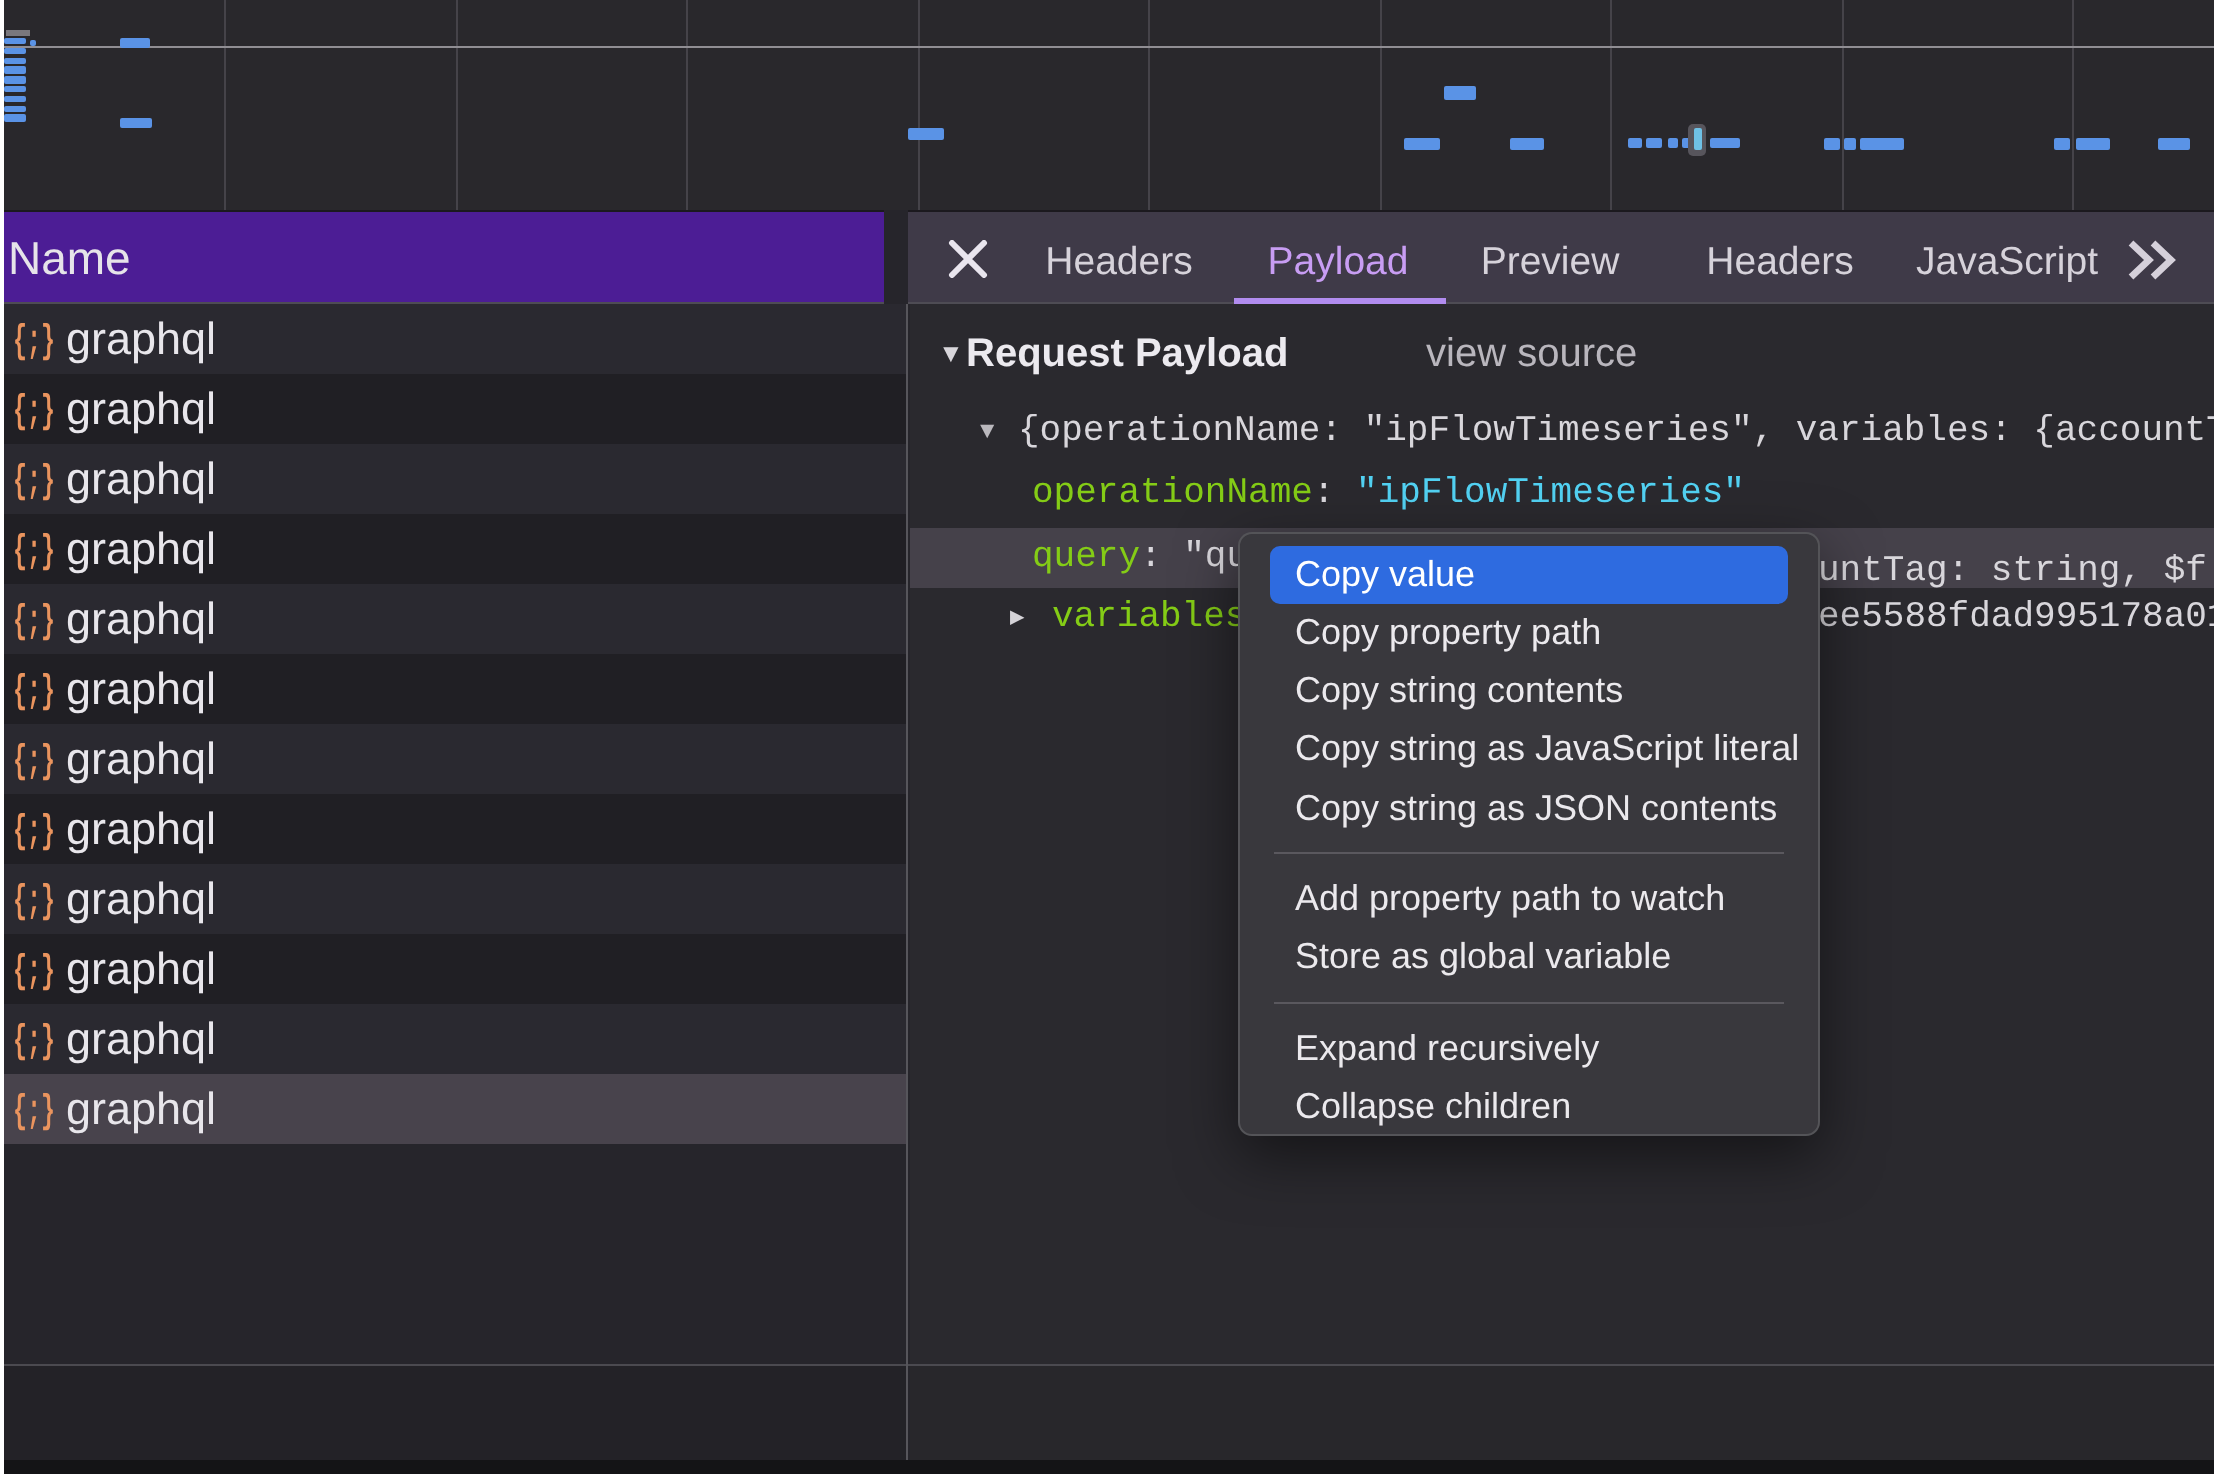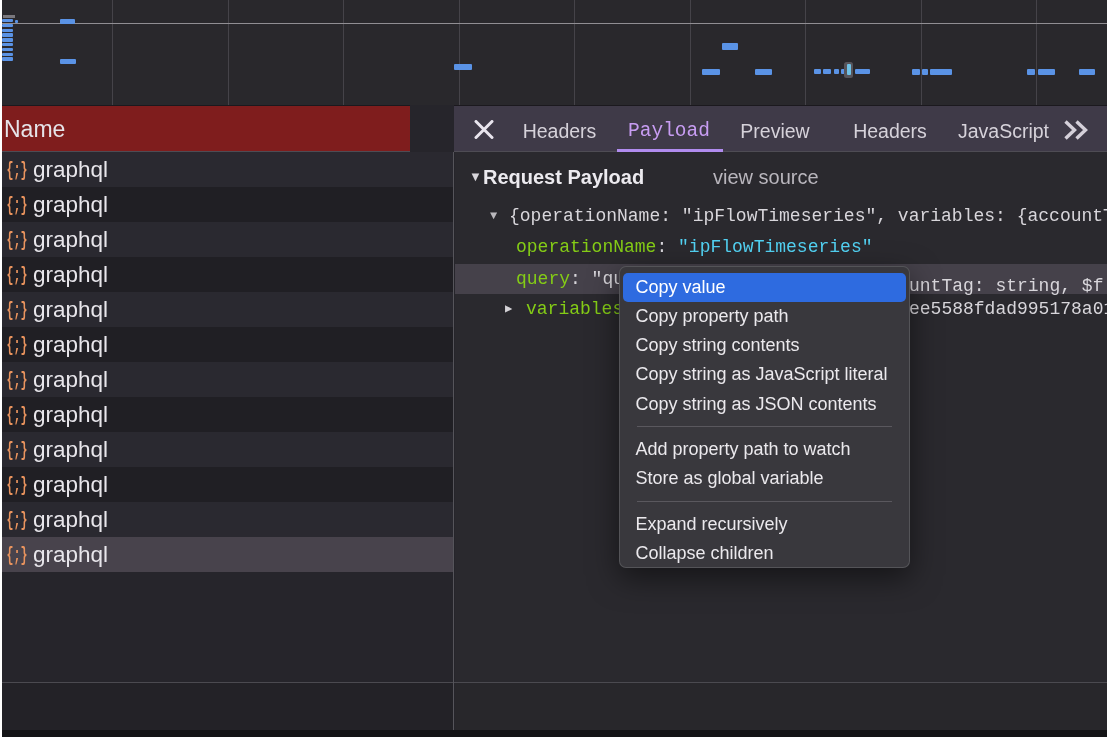--- a/index.html
+++ b/index.html
@@ -11,28 +11,28 @@
 
   
   .overview { position:absolute; left:0; top:0; width:1105px; height:105px;
     background:#29282c; }
   .gl { position:absolute; top:0; width:1px; height:105px; background:#454349; }
   .hline { position:absolute; left:0; top:22.7px; width:1105px; height:1.2px; background:#908e93; }
   .bar { position:absolute; background:#5a93e6; border-radius:1px; }
   .gbar { position:absolute; background:#7a787d; }
 
   
-  .hdrL { position:absolute; left:0; top:105px; width:408px; height:47px;
-    background:#7f1d1d; border-bottom:1.5px solid #4e4c54; border-top:1px solid #1b191e; }
+  .hdrL { position:absolute; left:0; top:105px; width:440px; height:47px;
+    background:#4c1d95; border-bottom:1.5px solid #4e4c54; border-top:1px solid #1b191e; }
   .hdrL .t { position:absolute; left:2px; top:0; line-height:46px; font-size:23px; color:#e6e4e9; }
   .tabbar { position:absolute; left:452px; top:105px; width:653px; height:47px;
     background:#3f3a48; border-bottom:1.5px solid #4e4c54; border-top:1px solid #1b191e; }
   .tab { position:absolute; top:2.5px; transform:translateX(-50%); line-height:44px;
     font-size:19.5px; color:#d6d2da; white-space:nowrap; }
-  .tab.sel { color:#c89df3;font-family:Liberation Mono, monospace; }
+  .tab.sel { color:#c89df3; }
   .underline { position:absolute; left:614.5px; top:149px; width:106px; height:3px;
     background:#b18cef; }
   .xicon { position:absolute; left:20px; top:14px; width:20px; height:19px; }
 
   
   .rows { position:absolute; left:0; top:152px; width:452px; height:530px; background:#26252b; }
   .row { position:absolute; left:0; width:452px; height:35px;
     font-size:22.5px; color:#e8e6eb; white-space:nowrap; overflow:hidden;
     display:flex; align-items:center; }
   .row svg { margin:1px 5px 0 4px; flex:0 0 auto; }
@@ -54,21 +54,21 @@
   .footline { position:absolute; left:0; top:682px; width:1105px; height:1px; background:#4b4a50; }
   .footL { position:absolute; left:0; top:683px; width:452px; height:47px; background:#232227; }
   .footR { position:absolute; left:453px; top:683px; width:652px; height:47px; background:#28272b; }
   .vdiv { position:absolute; left:450.5px; top:152px; width:1.5px; height:578px; background:#56555b; }
   .blackbar { position:absolute; left:0; top:730px; width:1105px; height:7px; background:#141416; }
 
   
   .menu { position:absolute; left:616.5px; top:266px; width:291.5px; height:302px;
     background:#39383d; border:1px solid rgba(255,255,255,0.14); border-radius:7px;
     box-shadow:0 10px 30px rgba(0,0,0,0.5); z-index:10; padding-top:5.5px; }
-  .mi { position:relative; height:29.3px; line-height:29.3px; margin:0 3px;
+  .mi { position:relative; height:29.3px; line-height:29.3px; margin:0 15px;
     padding-left:13px; font-size:18px; color:#ebe9ed; border-radius:5px;
     white-space:nowrap; }
   .mi.hl { background:#2e6be0; color:#ffffff; }
   .msep { height:1px; background:#5a585e; margin:7.5px 17px; }
 </style>
 </head>
 <body>
 <div class="app">
 
   <div class="overview">

